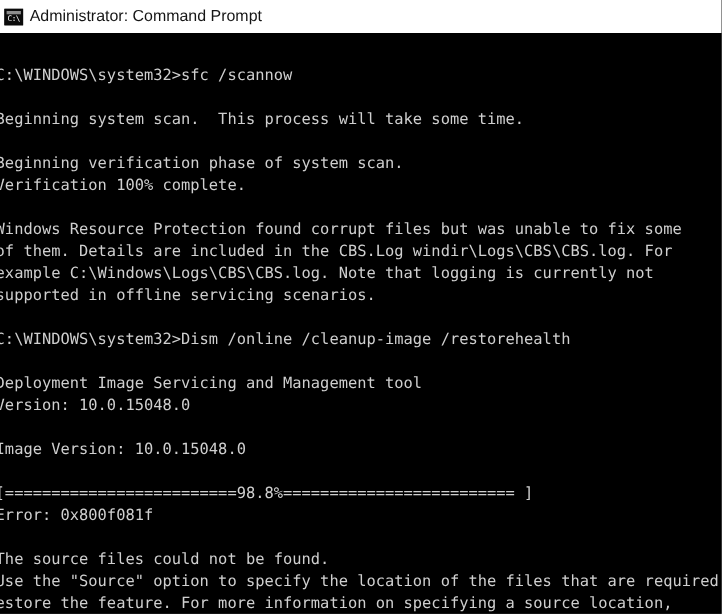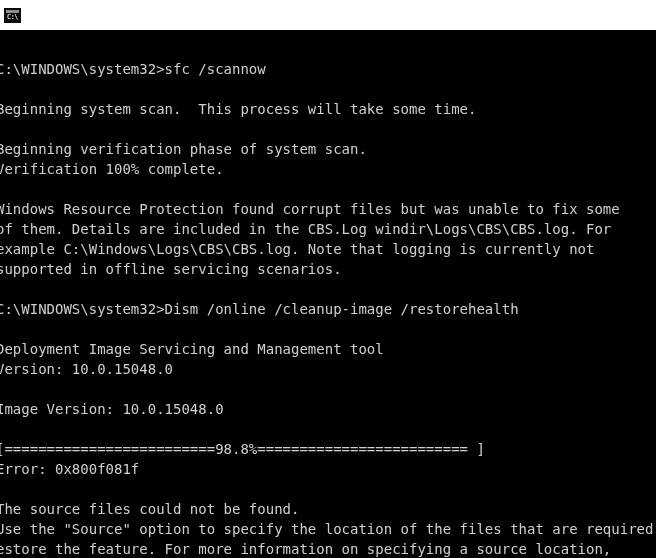--- a/index.html
+++ b/index.html
@@ -96,20 +96,21 @@
 </head>
 <body>
 
 <div class="window">
 
   <div class="titlebar">
     <div class="app-icon">
       <div class="bar"></div>
       <div class="glyph">C:\</div>
     </div>
+    <div class="titlebar-title">Administrator: Command Prompt</div>
   </div>
 
   <div class="terminal">
     <div class="term-lines">
         <div class="line"></div>
         <div class="line">C:\WINDOWS\system32&gt;sfc /scannow</div>
         <div class="line"></div>
         <div class="line">Beginning system scan.  This process will take some time.</div>
         <div class="line"></div>
         <div class="line">Beginning verification phase of system scan.</div>

